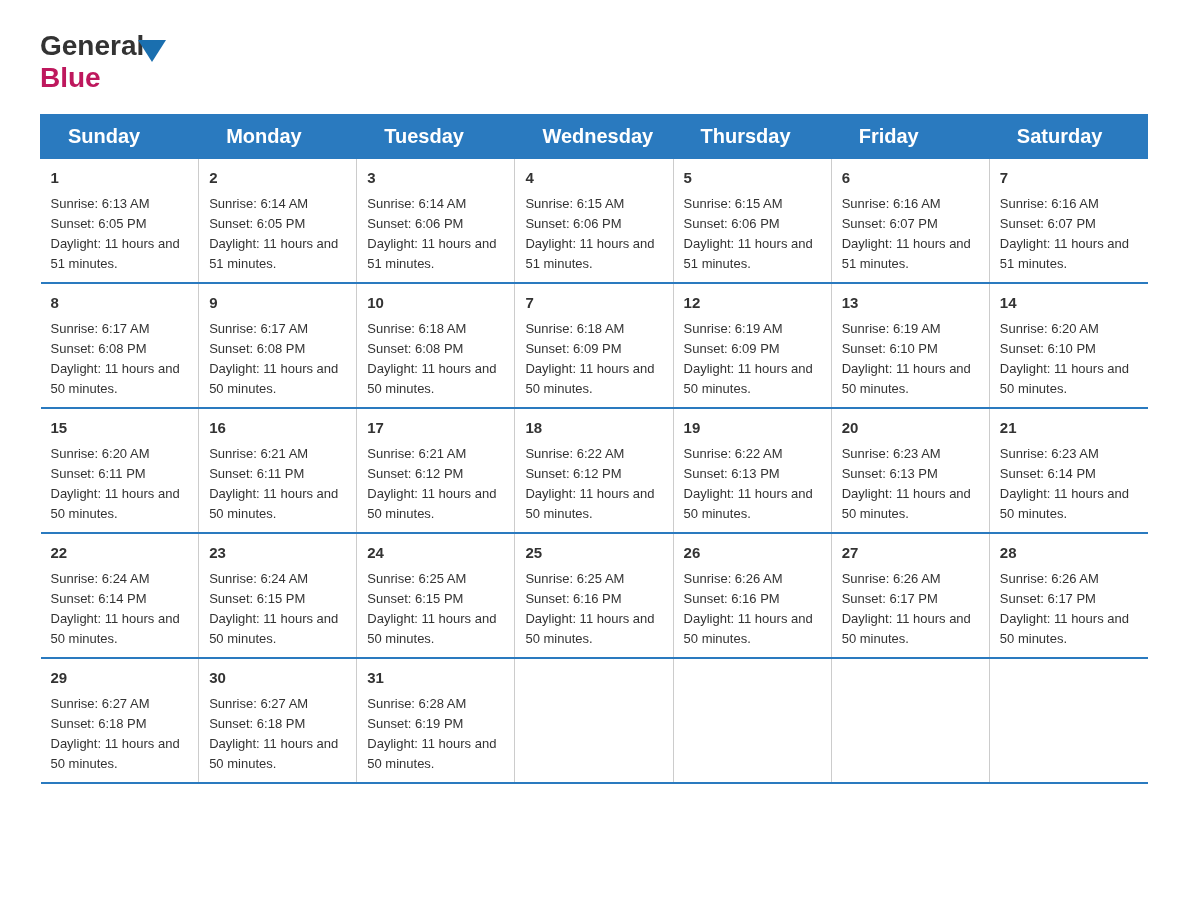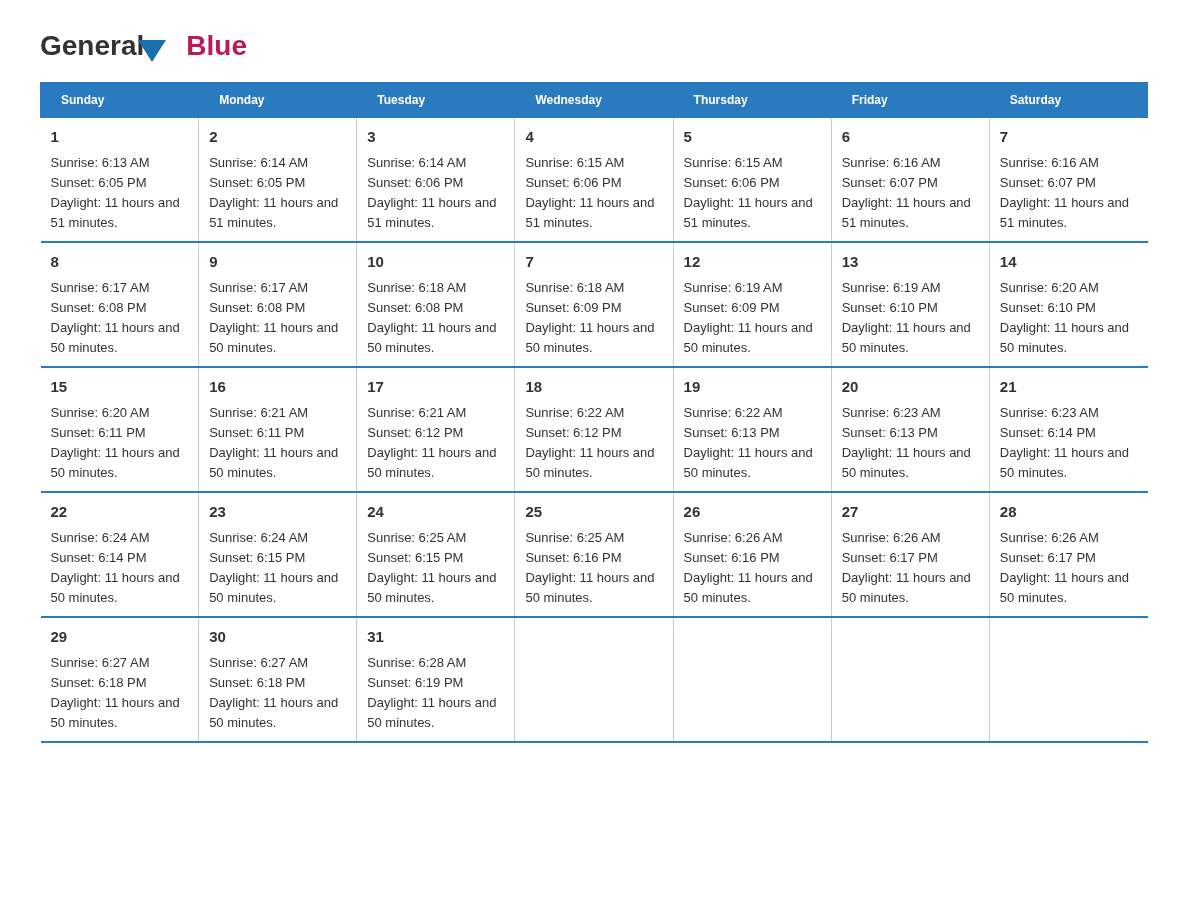--- a/index.html
+++ b/index.html
@@ -30,21 +30,21 @@
       width: 0;
       height: 0;
       border-left: 14px solid transparent;
       border-right: 14px solid transparent;
       border-top: 22px solid #1a6faf;
       margin-left: -6px;
       margin-top: 8px;
     }
     .logo-wrapper {
       display: flex;
-      gap: 20px;
+      flex-direction: column;
     }
     .logo-top-row {
       display: flex;
       align-items: flex-end;
     }
     .title-area {
       text-align: right;
     }
     .month-title {
       font-size: 52px;
@@ -60,23 +60,23 @@
     table {
       width: 100%;
       border-collapse: collapse;
       table-layout: fixed;
     }
     thead tr {
       background-color: #2a7abf;
     }
     thead th {
       color: #fff;
-      font-size: 12px;
+      font-size: 20px;
       font-weight: bold;
-      padding: 10px 20px;
+      padding: 10px 27px;
       text-align: left;
       border: 1px solid #2a7abf;
     }
     tbody tr {
       border-bottom: 2px solid #2a7abf;
     }
     tbody td {
       vertical-align: top;
       padding: 8px 10px;
       font-size: 13px;

